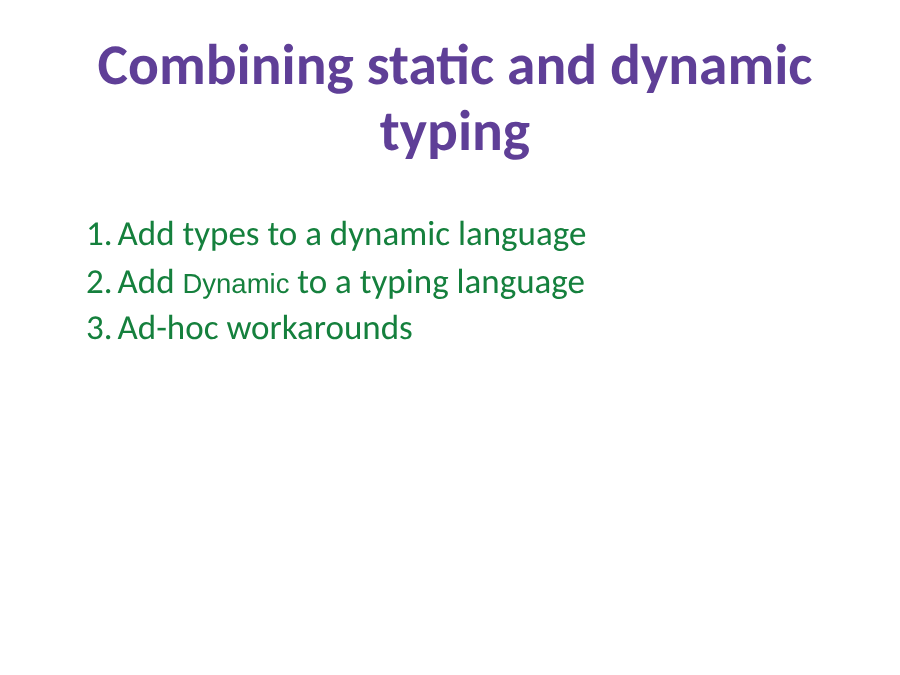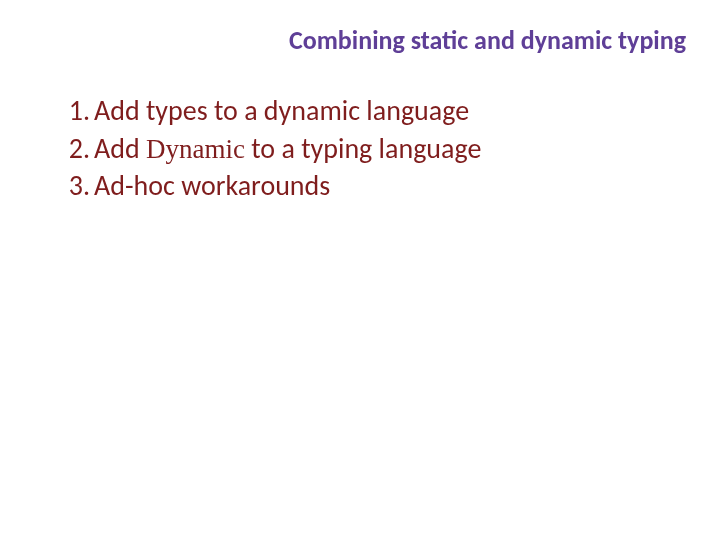--- a/index.html
+++ b/index.html
@@ -12,54 +12,54 @@
     color: #000;
     overflow: hidden;
   }
   .slide {
     box-sizing: border-box;
     width: 720px;
     height: 540px;
     padding: 18px 34px 0 34px;
   }
   .title {
-    font-size: 26px;
+    font-size: 46px;
     font-weight: 700;
     color: #5f3f97;
     letter-spacing: 0px;
     line-height: 1.15;
     margin: 8px 0 36px 0;
-    text-align: right;
+    text-align: center;
     padding-left: 8px;
   }
   ol.points {
     margin: 0;
     padding: 0 0 0 60px;
     list-style: none;
     counter-reset: item;
   }
   ol.points li {
     counter-increment: item;
     font-size: 28px;
     line-height: 1.35;
-    color: #7f1d1d;
+    color: #15803d;
     position: relative;
     padding-left: 0;
     margin: 0;
   }
   ol.points li::before {
     content: counter(item) ".";
     position: absolute;
     left: -38px;
     width: 34px;
     text-align: right;
   }
   .mono {
-    font-family: Liberation Serif, serif;
-    font-size: 27px;
+    font-family: Liberation Sans, sans-serif;
+    font-size: 22px;
     text-align: right;
   }
 </style>
 </head>
 <body>
 
 <div class="slide">
   <div class="title">Combining static and dynamic typing</div>
   <ol class="points">
     <li>

